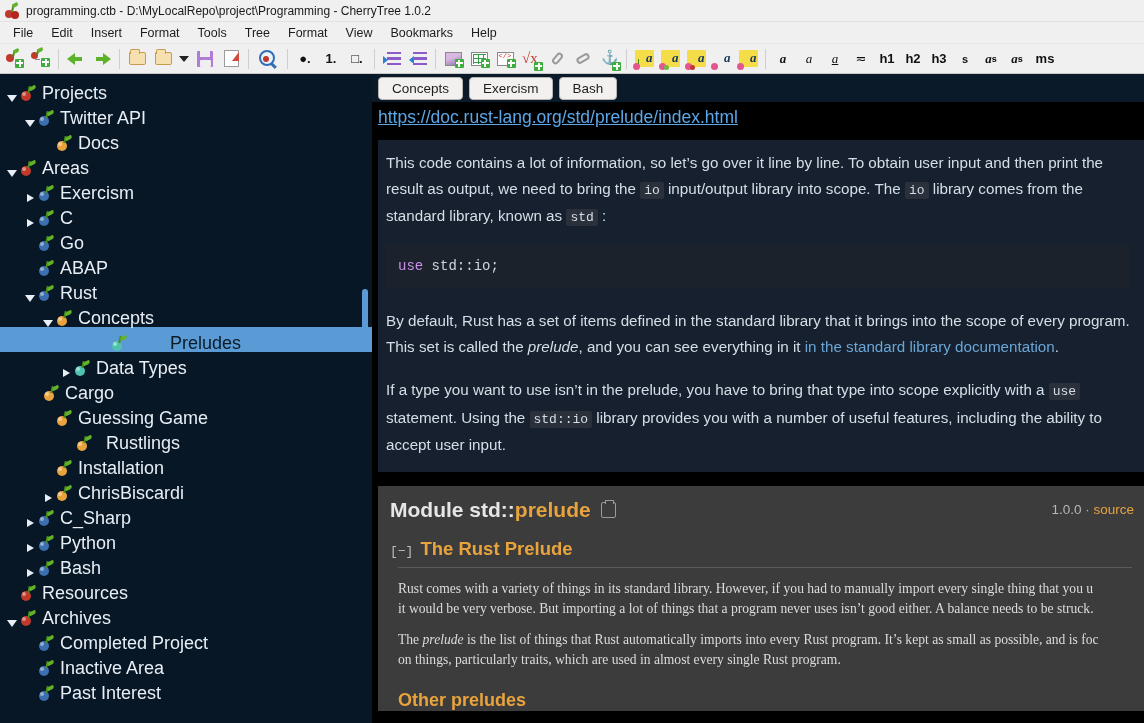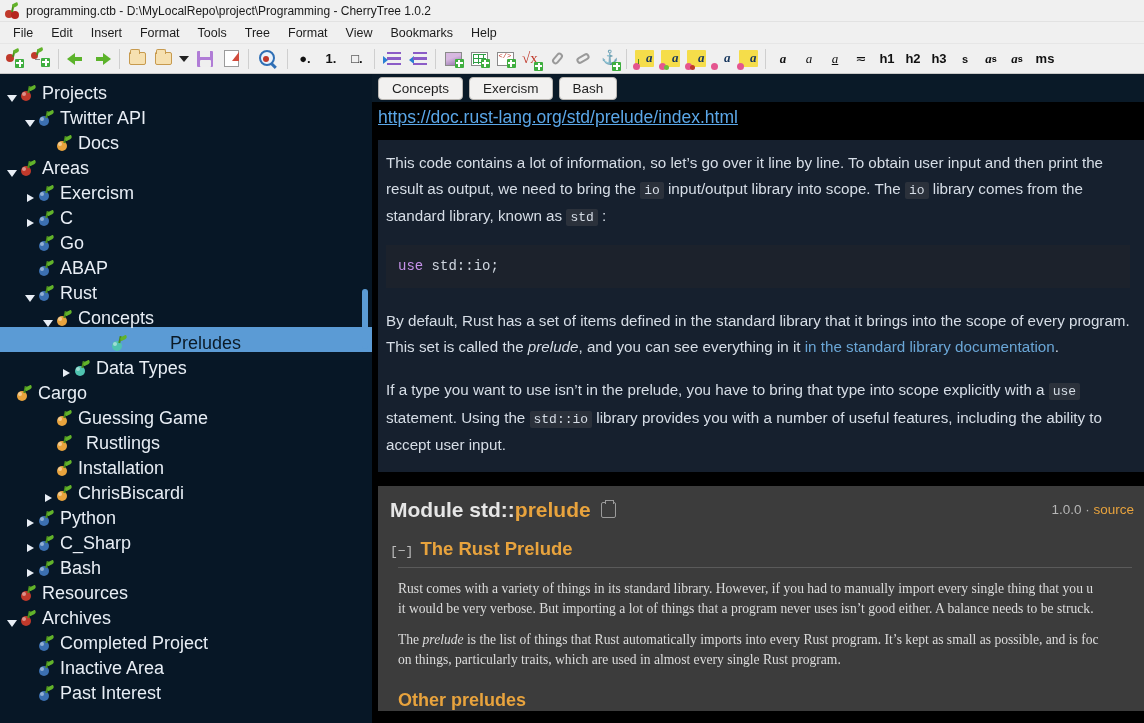--- a/index.html
+++ b/index.html
@@ -595,41 +595,41 @@
               <span class="tw-r"></span>
             </span>
             <span class="tcherry">
               <span style="position:absolute;left:1px;top:5px;width:10px;height:10px;border-radius:50%;background:#4fc3b0;"></span>
               <span style="position:absolute;left:2px;top:6px;width:4px;height:4px;border-radius:50%;background:rgba(255,255,255,.45);"></span>
               <span style="position:absolute;left:8px;top:0px;width:1.6px;height:7px;background:#4a8c1c;transform:rotate(12deg);"></span>
               <span style="position:absolute;left:9px;top:0px;width:7px;height:4px;background:#62b32a;border-radius:60% 10% 60% 10%;transform:rotate(-22deg);"></span>
             </span>
             <span class="tlabel">Data Types</span>
           </div>
-          <div class="trow" style="">
+          <div class="trow" style=" margin-left: 27px;">
             <span class="twist"></span>
             <span class="tcherry">
               <span style="position:absolute;left:1px;top:5px;width:10px;height:10px;border-radius:50%;background:#e8a33d;"></span>
               <span style="position:absolute;left:2px;top:6px;width:4px;height:4px;border-radius:50%;background:rgba(255,255,255,.45);"></span>
               <span style="position:absolute;left:8px;top:0px;width:1.6px;height:7px;background:#4a8c1c;transform:rotate(12deg);"></span>
               <span style="position:absolute;left:9px;top:0px;width:7px;height:4px;background:#62b32a;border-radius:60% 10% 60% 10%;transform:rotate(-22deg);"></span>
             </span>
             <span class="tlabel">Cargo</span>
           </div>
           <div class="trow" style="padding-left: 40px;">
             <span class="twist"></span>
             <span class="tcherry">
               <span style="position:absolute;left:1px;top:5px;width:10px;height:10px;border-radius:50%;background:#e8a33d;"></span>
               <span style="position:absolute;left:2px;top:6px;width:4px;height:4px;border-radius:50%;background:rgba(255,255,255,.45);"></span>
               <span style="position:absolute;left:8px;top:0px;width:1.6px;height:7px;background:#4a8c1c;transform:rotate(12deg);"></span>
               <span style="position:absolute;left:9px;top:0px;width:7px;height:4px;background:#62b32a;border-radius:60% 10% 60% 10%;transform:rotate(-22deg);"></span>
             </span>
             <span class="tlabel">Guessing Game</span>
           </div>
-          <div class="trow" style="padding-left: 32px; gap: 8px;">
+          <div class="trow" style="padding-left: 52px; gap: 8px;">
             <span class="twist"></span>
             <span class="tcherry">
               <span style="position:absolute;left:1px;top:5px;width:10px;height:10px;border-radius:50%;background:#e8a33d;"></span>
               <span style="position:absolute;left:2px;top:6px;width:4px;height:4px;border-radius:50%;background:rgba(255,255,255,.45);"></span>
               <span style="position:absolute;left:8px;top:0px;width:1.6px;height:7px;background:#4a8c1c;transform:rotate(12deg);"></span>
               <span style="position:absolute;left:9px;top:0px;width:7px;height:4px;background:#62b32a;border-radius:60% 10% 60% 10%;transform:rotate(-22deg);"></span>
             </span>
             <span class="tlabel">Rustlings</span>
           </div>
           <div class="trow" style="padding-left: 40px;">
@@ -657,33 +657,33 @@
           <div class="trow" style="padding-left: 22px;">
             <span class="twist">
               <span class="tw-r"></span>
             </span>
             <span class="tcherry">
               <span style="position:absolute;left:1px;top:5px;width:10px;height:10px;border-radius:50%;background:#3b6fb0;"></span>
               <span style="position:absolute;left:2px;top:6px;width:4px;height:4px;border-radius:50%;background:rgba(255,255,255,.45);"></span>
               <span style="position:absolute;left:8px;top:0px;width:1.6px;height:7px;background:#4a8c1c;transform:rotate(12deg);"></span>
               <span style="position:absolute;left:9px;top:0px;width:7px;height:4px;background:#62b32a;border-radius:60% 10% 60% 10%;transform:rotate(-22deg);"></span>
             </span>
+            <span class="tlabel">C_Sharp</span>
+          </div>
+          <div class="trow" style="padding-left: 22px;">
+            <span class="twist">
+              <span class="tw-r"></span>
+            </span>
+            <span class="tcherry">
+              <span style="position:absolute;left:1px;top:5px;width:10px;height:10px;border-radius:50%;background:#3b6fb0;"></span>
+              <span style="position:absolute;left:2px;top:6px;width:4px;height:4px;border-radius:50%;background:rgba(255,255,255,.45);"></span>
+              <span style="position:absolute;left:8px;top:0px;width:1.6px;height:7px;background:#4a8c1c;transform:rotate(12deg);"></span>
+              <span style="position:absolute;left:9px;top:0px;width:7px;height:4px;background:#62b32a;border-radius:60% 10% 60% 10%;transform:rotate(-22deg);"></span>
+            </span>
             <span class="tlabel">Python</span>
-          </div>
-          <div class="trow" style="padding-left: 22px;">
-            <span class="twist">
-              <span class="tw-r"></span>
-            </span>
-            <span class="tcherry">
-              <span style="position:absolute;left:1px;top:5px;width:10px;height:10px;border-radius:50%;background:#3b6fb0;"></span>
-              <span style="position:absolute;left:2px;top:6px;width:4px;height:4px;border-radius:50%;background:rgba(255,255,255,.45);"></span>
-              <span style="position:absolute;left:8px;top:0px;width:1.6px;height:7px;background:#4a8c1c;transform:rotate(12deg);"></span>
-              <span style="position:absolute;left:9px;top:0px;width:7px;height:4px;background:#62b32a;border-radius:60% 10% 60% 10%;transform:rotate(-22deg);"></span>
-            </span>
-            <span class="tlabel">C_Sharp</span>
           </div>
           <div class="trow" style="padding-left: 22px;">
             <span class="twist">
               <span class="tw-r"></span>
             </span>
             <span class="tcherry">
               <span style="position:absolute;left:1px;top:5px;width:10px;height:10px;border-radius:50%;background:#3b6fb0;"></span>
               <span style="position:absolute;left:2px;top:6px;width:4px;height:4px;border-radius:50%;background:rgba(255,255,255,.45);"></span>
               <span style="position:absolute;left:8px;top:0px;width:1.6px;height:7px;background:#4a8c1c;transform:rotate(12deg);"></span>
               <span style="position:absolute;left:9px;top:0px;width:7px;height:4px;background:#62b32a;border-radius:60% 10% 60% 10%;transform:rotate(-22deg);"></span>

